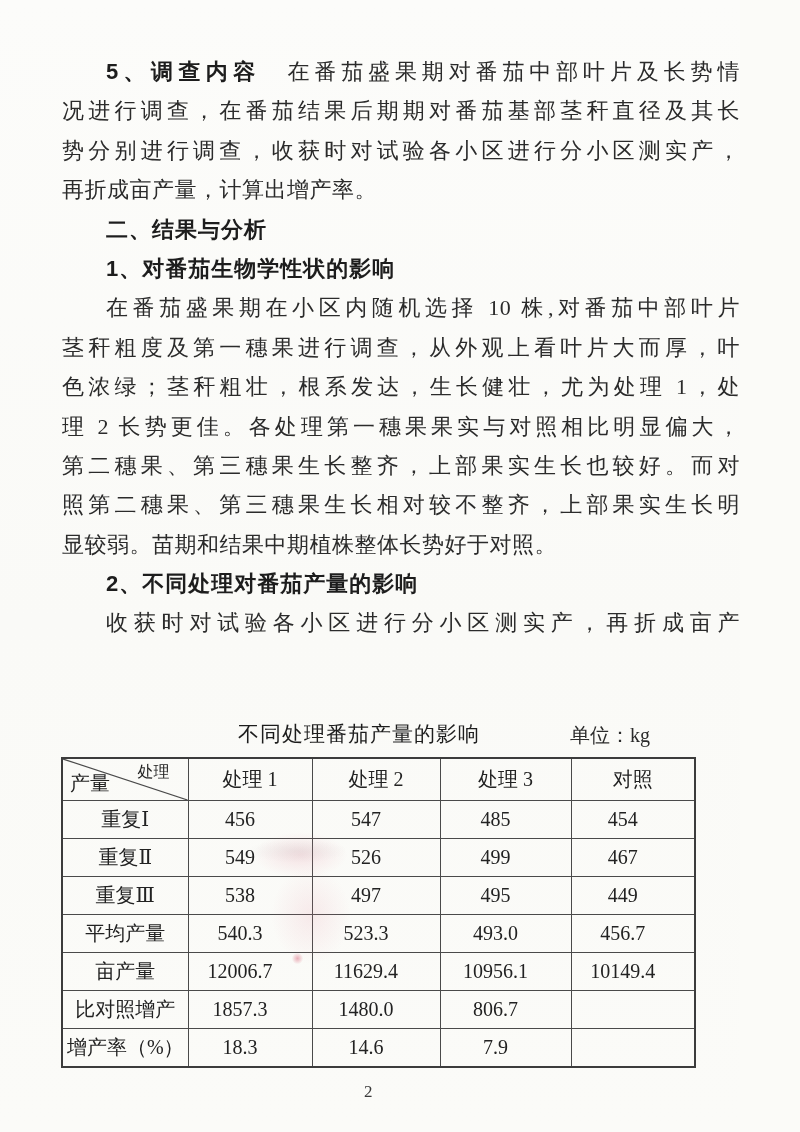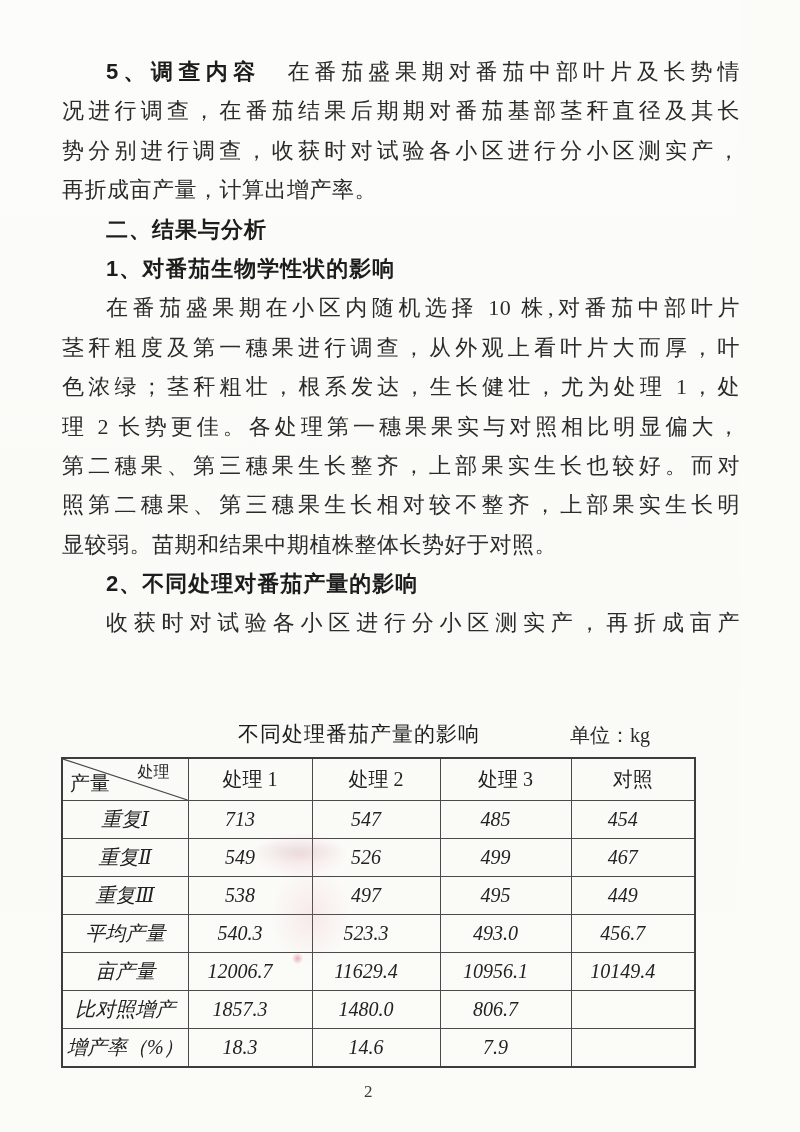--- a/index.html
+++ b/index.html
@@ -59,21 +59,21 @@
   .yield-table col.c1{width:124px;}
   .yield-table col.c2{width:128px;}
   .yield-table col.c3{width:131px;}
   .yield-table col.c4{width:124px;}
   .yield-table th,.yield-table td{
     border:1px solid #4a4a4a;
     font-weight:400;text-align:center;padding:0;
     overflow:hidden;
   }
   .yield-table thead th{height:41px;}
-  .yield-table tbody th,.yield-table tbody td{height:37px;font-style:italic;}
+  .yield-table tbody th,.yield-table tbody td{height:37px;}
   .yield-table tbody td{padding-right:20px;}
   .corner-cell{position:relative;}
   .corner-cell svg{position:absolute;left:0;top:0;width:100%;height:100%;}
   .corner-bl{position:absolute;left:7px;bottom:3px;font-size:20px;}
   .corner-tr{position:absolute;right:18px;top:3px;font-size:16px;font-family:Liberation Serif, serif;}
   
   .page-num{
     position:absolute;left:364px;top:1082px;
     font-size:17px;color:#3a3a3a;
   }
@@ -133,21 +133,21 @@
         </th>
       <th>处理 1</th>
           <th>处理 2</th>
           <th>处理 3</th>
           <th>对照</th>
         </tr>
     </thead>
     <tbody id="table-body">
         <tr>
           <th>重复Ⅰ</th>
-          <td>713</td>
+          <td>456</td>
           <td>547</td>
           <td>485</td>
           <td>454</td>
         </tr>
         <tr>
           <th>重复Ⅱ</th>
           <td>549</td>
           <td>526</td>
           <td>499</td>
           <td>467</td>

